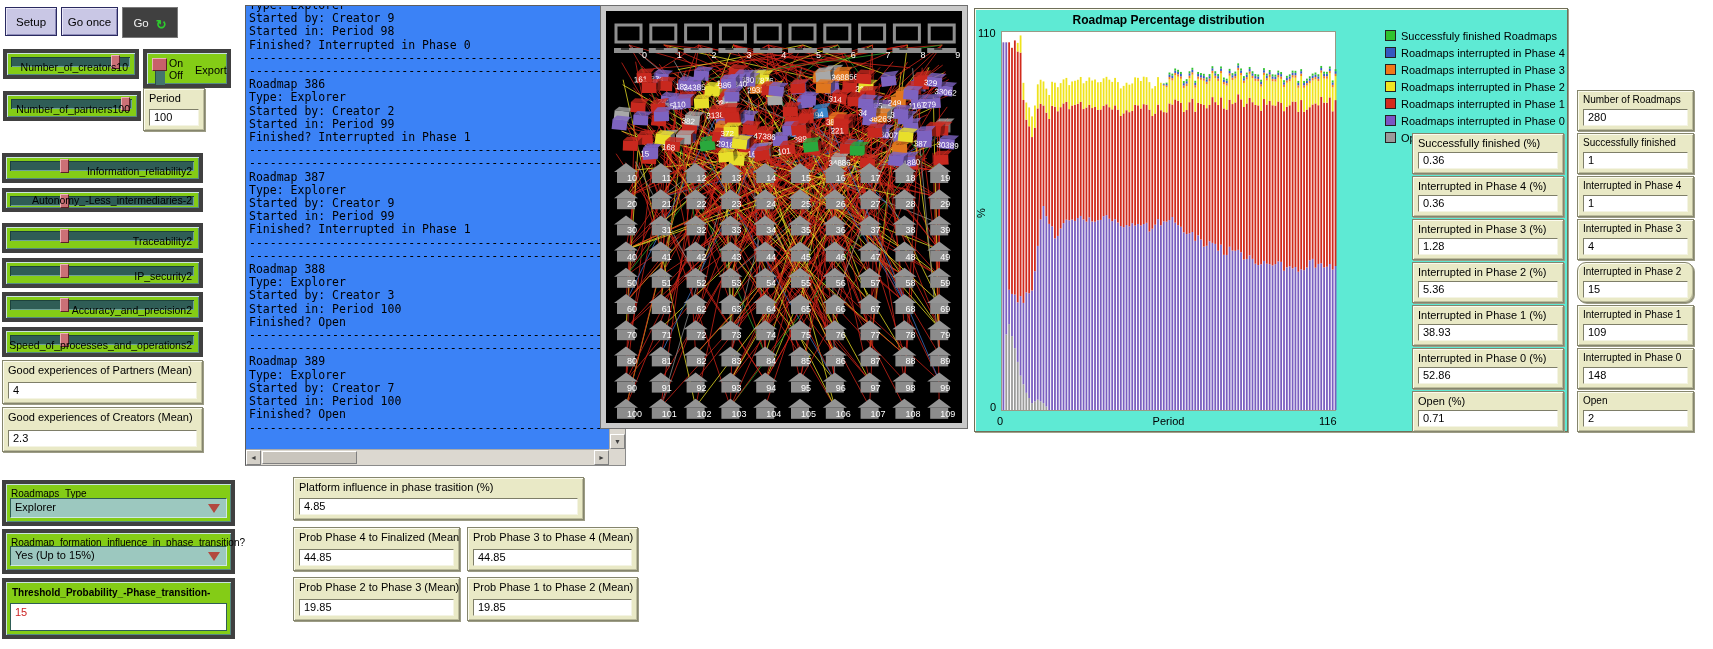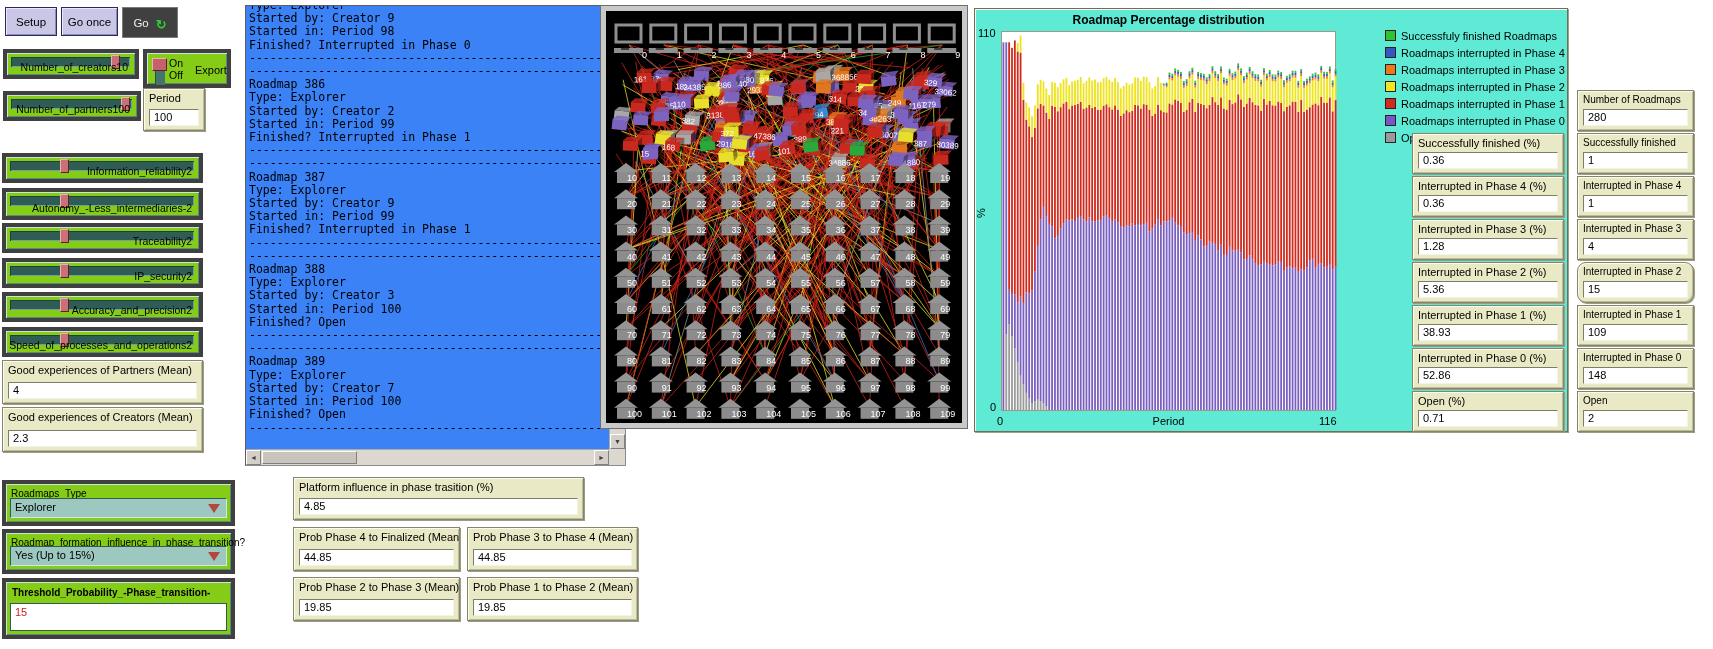--- a/index.html
+++ b/index.html
@@ -148,21 +148,21 @@
     </div>
     <div class="slider teal" style="left: 2px; top: 153px; width: 201px; height: 30px;">
       <div class="sl-track">
         <div class="sl-handle" style="left: 50px;"></div>
       </div>
       <div class="sl-row">
         <span>Information_reliability</span>
         <span>2</span>
       </div>
     </div>
-    <div class="slider teal" style="left: 2px; top: 188px; width: 201px; height: 32px; text-decoration: underline;">
+    <div class="slider teal" style="left: 2px; top: 188px; width: 201px; height: 24px; text-decoration: underline;">
       <div class="sl-track">
         <div class="sl-handle" style="left: 50px;"></div>
       </div>
       <div class="sl-row">
         <span>Autonomy_-Less_intermediaries-</span>
         <span>2</span>
       </div>
     </div>
     <div class="slider teal" style="left: 2px; top: 223px; width: 201px; height: 30px;">
       <div class="sl-track">

